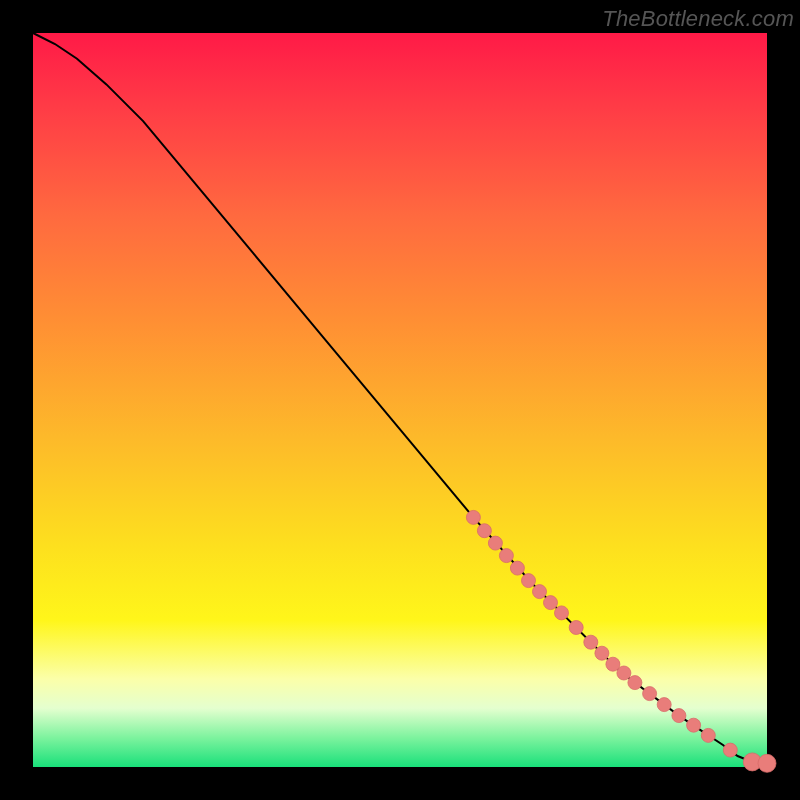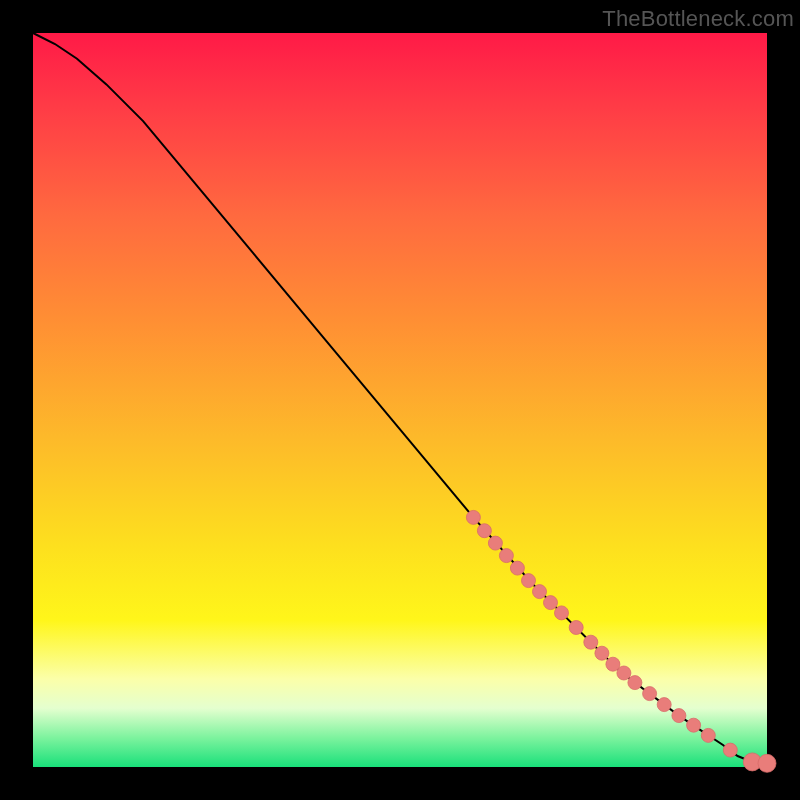--- a/index.html
+++ b/index.html
@@ -9,20 +9,21 @@
     height: 800px;
     background: #000000;
     overflow: hidden;
     font-family: Arial, Helvetica, sans-serif;
   }
   .stage {
     position: relative;
     width: 800px;
     height: 800px;
     background: #000000;
+    font-style: italic;
   }
   .plot-area {
     position: absolute;
     left: 33px;
     top: 33px;
     width: 734px;
     height: 734px;
     
     background: linear-gradient(
       to bottom,

